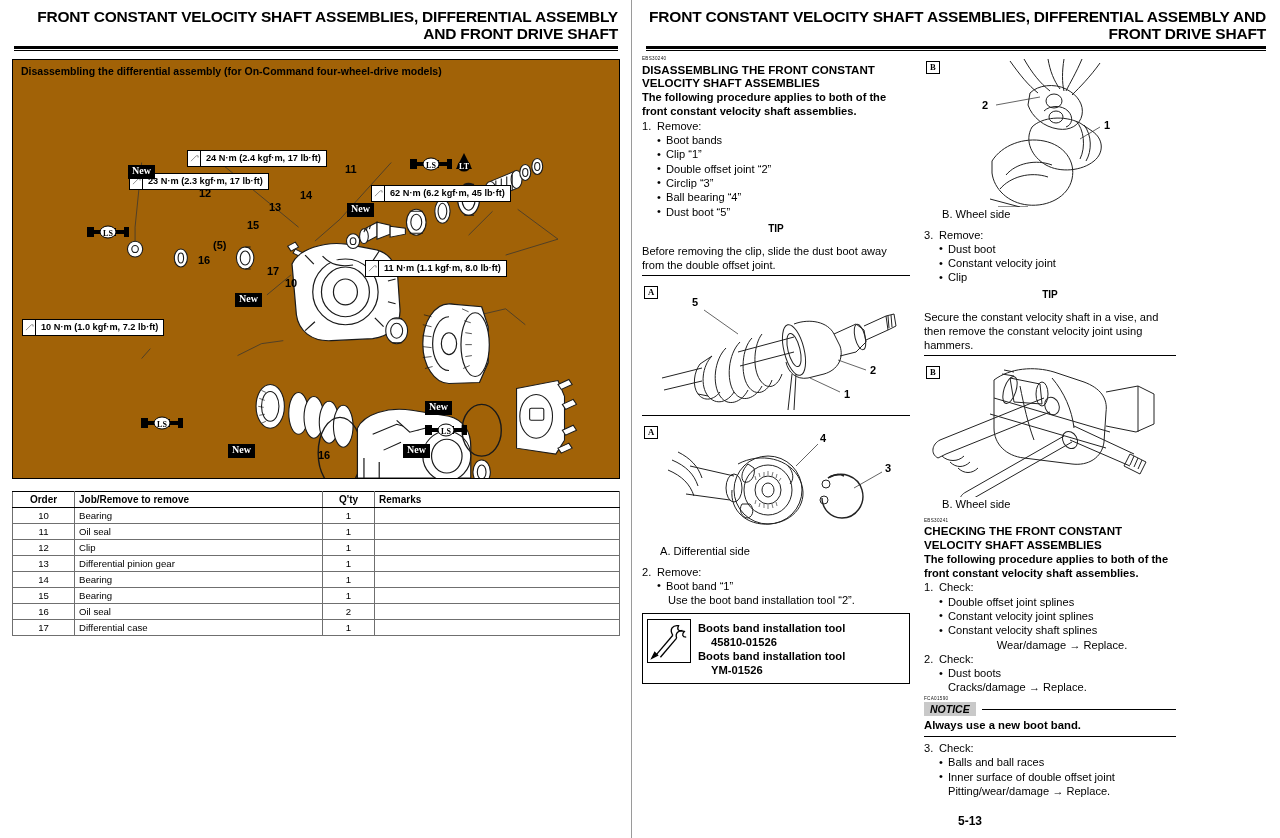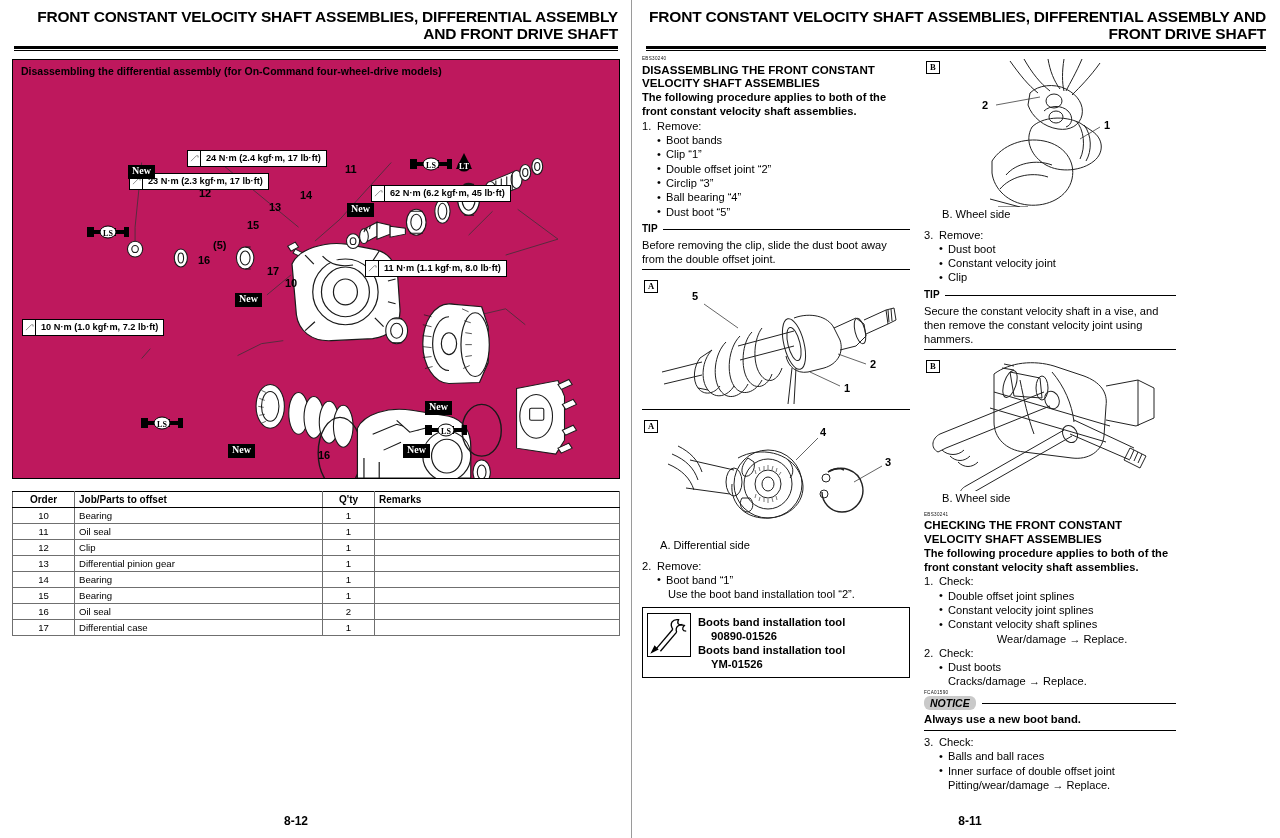--- a/index.html
+++ b/index.html
@@ -20,21 +20,21 @@
   .hdr { padding: 8px 14px 0 14px; }
   .hdr-title {
     font-size: 15.5px; font-weight: bold; line-height: 1.12;
     text-align: right; letter-spacing: -0.2px;
   }
   .hdr-rule { margin-top: 3px; border-bottom: 3px solid #000; }
   .hdr-rule2 { margin-top: 1.5px; border-bottom: 1px solid #000; }
 
   
   .exbox {
-    margin: 8px 12px 0 12px; border: 1px solid #000; background: #be185d;
+    margin: 8px 12px 0 12px; border: 1px solid #000; background: #a16207;
     position: relative; height: 420px;
   }
   .exbox-title { font-size: 10.5px; font-weight: bold; padding: 5px 0 0 8px; }
   .canvas { position: absolute; inset: 0; }
   .canvas svg { width: 100%; height: 100%; display: block; }
 
   
   .torque {
     position: absolute; display: flex; align-items: stretch;
     border: 1px solid #000; background: #fff; font-size: 9.2px; font-weight: bold;
@@ -88,29 +88,29 @@
   p.para { margin: 0; font-weight: bold; }
   .stepline { display: flex; }
   .stepline .n { width: 15px; flex: none; }
   .bullets { margin: 0; padding: 0; list-style: none; }
   .bullets li { padding-left: 11px; position: relative; }
   .bullets li:before { content: "\2022"; position: absolute; left: 2px; top: -0.5px; }
   .sub { padding-left: 13px; }
   .figlabel { padding-left: 18px; }
 
   .tip { margin-top: 4px; }
-  .tip-head { display: flex; align-items: center; gap: 5px; font-size: 10px; font-weight: bold; }
+  .tip-head { display: flex; align-items: center; gap: 5px; font-size: 10px; font-weight: bold; flex-direction: column; }
   .tip-head .line { flex: 1; height: 0; border-top: 1px solid #000; }
   .tip-body { margin-top: 2px; }
   .rule-b { border-bottom: 1px solid #000; margin-top: 3px; }
 
   .notice-head { display: flex; align-items: center; gap: 6px; margin-top: 1px; }
   .notice-badge {
     background: #c9c9c9; font-style: italic; font-weight: bold; font-size: 10.5px;
-    padding: 0 6px; line-height: 1.35; border-radius: 6px;
+    padding: 0 6px; line-height: 1.35;
   }
   .notice-head .line { flex: 1; height: 0; border-top: 1px solid #000; }
   .notice-text { font-weight: bold; font-size: 11.3px; margin-top: 2px; }
 
   
   .fig { position: relative; margin-top: 6px; }
   .fig svg { display: block; width: 100%; }
   .ftag {
     position: absolute; left: 2px; top: 4px; border: 1px solid #000;
     font-size: 8.6px; font-weight: bold; padding: 0px 3px; background: #fff;
@@ -389,21 +389,21 @@
       <div class="num" style="left:200px; top:180px; font-size:11px;">(5)</div>
       <div class="num" style="left:254px; top:206px;">17</div>
       <div class="num" style="left:272px; top:218px;">10</div>
       <div class="num" style="left:305px; top:390px;">16</div>
     </div>
 
     <table class="ptable">
       <thead>
         <tr>
           <th class="c-order">Order</th>
-          <th class="c-job">Job/Parts to offset</th>
+          <th class="c-job">Job/Remove to remove</th>
           <th class="c-qty">Q'ty</th>
           <th class="c-rem">Remarks</th>
         </tr>
       </thead>
       <tbody>
         <tr>
           <td class="c-order">10</td>
           <td class="c-job">Bearing</td>
           <td class="c-qty">1</td>
           <td class="c-rem"></td>
@@ -446,21 +446,20 @@
         </tr>
         <tr>
           <td class="c-order">17</td>
           <td class="c-job">Differential case</td>
           <td class="c-qty">1</td>
           <td class="c-rem"></td>
         </tr>
       </tbody>
     </table>
 
-    <div class="pagenum pagenum-l">8-12</div>
   </div>
 
   <div class="gutter"></div>
 
   <div class="page page-right">
 
     <div class="hdr">
       <div class="hdr-title">FRONT CONSTANT VELOCITY SHAFT ASSEMBLIES, DIFFERENTIAL ASSEMBLY AND FRONT DRIVE SHAFT</div>
       <div class="hdr-rule"></div>
       <div class="hdr-rule2"></div>
@@ -598,21 +597,21 @@
                 <path d="M9,36 L26,16"></path>
                 <path d="M13,39 L30,19"></path>
                 <path d="M26,16 C22,10 26,5 32,6 C30,10 32,12 36,11"></path>
                 <path d="M30,19 C28,13 33,10 38,12 C35,15 36,18 40,18"></path>
                 <path d="M7,34 l-3,6 l6,-3 z" fill="#000"></path>
               </g>
             </svg>
           </div>
           <div class="tb-txt">
             <div>Boots band installation tool</div>
-            <div class="tb-num">90890-01526</div>
+            <div class="tb-num">45810-01526</div>
             <div>Boots band installation tool</div>
             <div class="tb-num">YM-01526</div>
           </div>
         </div>
       </div>
 
       <div class="col col-b">
 
         <div class="fig" style="margin-top:0;">
           <svg viewBox="0 0 252 150">
@@ -750,15 +749,15 @@
           <span>Check:</span>
         </div>
         <ul class="bullets sub">
           <li>Balls and ball races</li>
           <li>Inner surface of double offset joint</li>
         </ul>
         <div class="sub" style="padding-left:24px;">Pitting/wear/damage → Replace.</div>
       </div>
     </div>
 
-    <div class="pagenum pagenum-r">8-11</div>
+    <div class="pagenum pagenum-r">5-13</div>
   </div>
 </div>
 
 </body></html>

